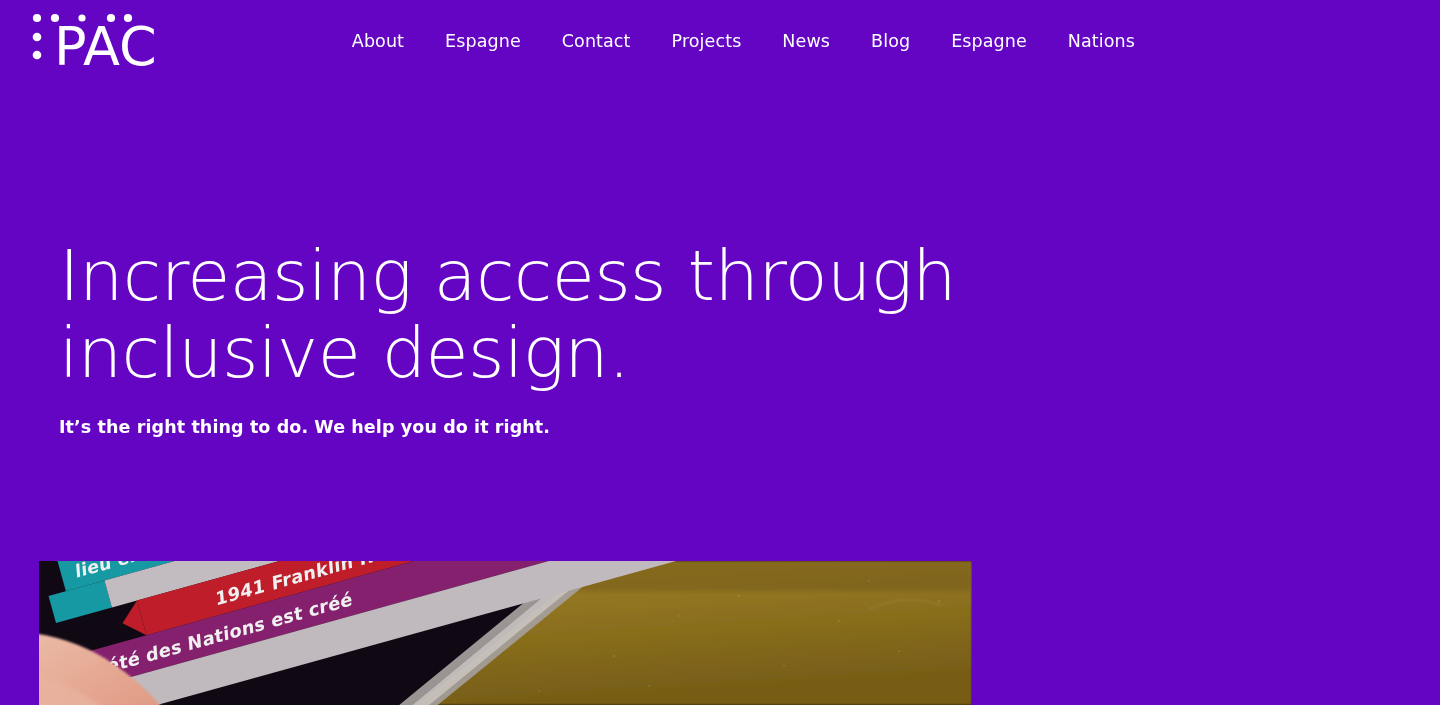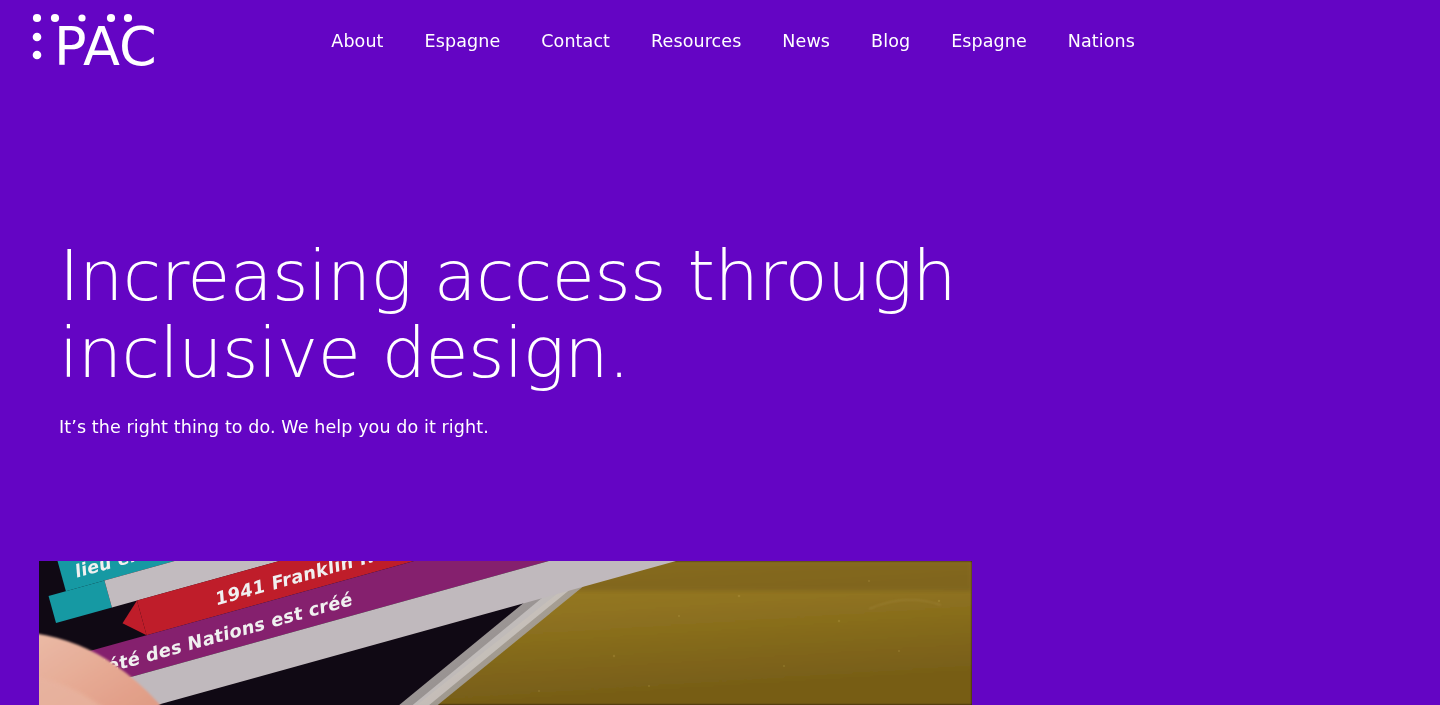--- a/index.html
+++ b/index.html
@@ -87,21 +87,21 @@
     letter-spacing:-0.6px;
     color:#ffffff;
     white-space:pre-line;
   }
 
   .hero-subtitle{
     margin-top:23px;
     font-family:"DejaVu Sans", sans-serif;
     font-size:17.5px;
     line-height:24px;
-    font-weight:400;
+    font-weight:700;
     letter-spacing:.1px;
     color:#ffffff;
   }
 
   
   .hero-figure{
     position:absolute;
     left:39px;
     top:561px;
     width:933px;
@@ -155,21 +155,21 @@
       </g>
 
       <text x="28" y="57" font-family="DejaVu Sans, sans-serif" font-size="54" font-weight="400" letter-spacing="0" fill="#ffffff">PAC</text>
     </svg>
   </a>
 
   <nav class="main-nav">
     <a class="nav-link" href="#">About</a>
     <a class="nav-link" href="#">Espagne</a>
     <a class="nav-link" href="#">Contact</a>
-    <a class="nav-link" href="#">Resources</a>
+    <a class="nav-link" href="#">Projects</a>
     <a class="nav-link" href="#">News</a>
     <a class="nav-link" href="#">Blog</a>
     <a class="nav-link" href="#">Espagne</a>
     <a class="nav-link" href="#">Nations</a>
   </nav>
 </header>
 
 <section class="hero">
 
   <div class="hero-copy">

